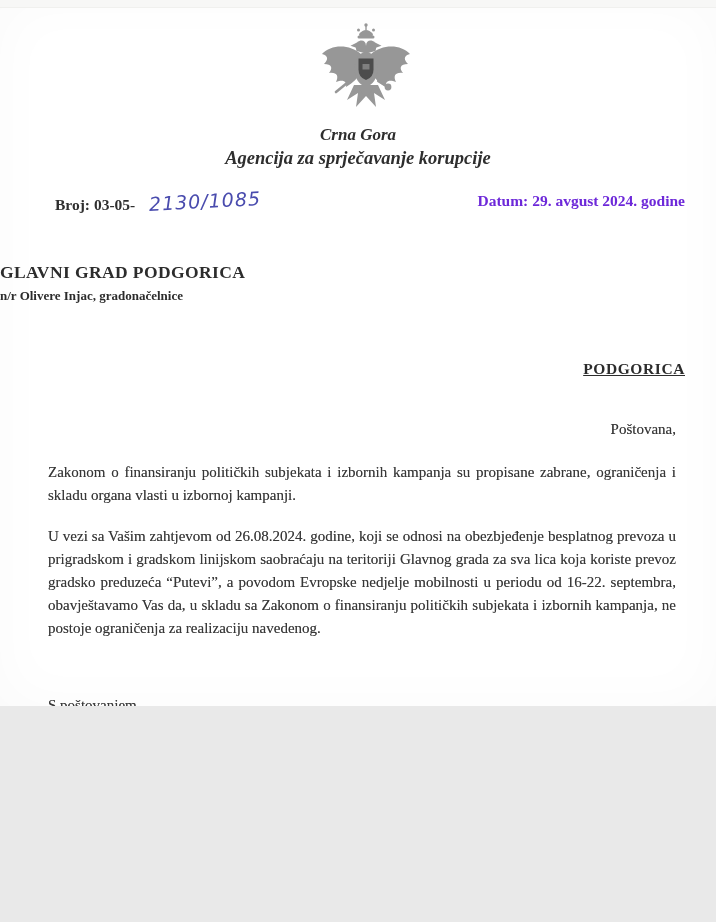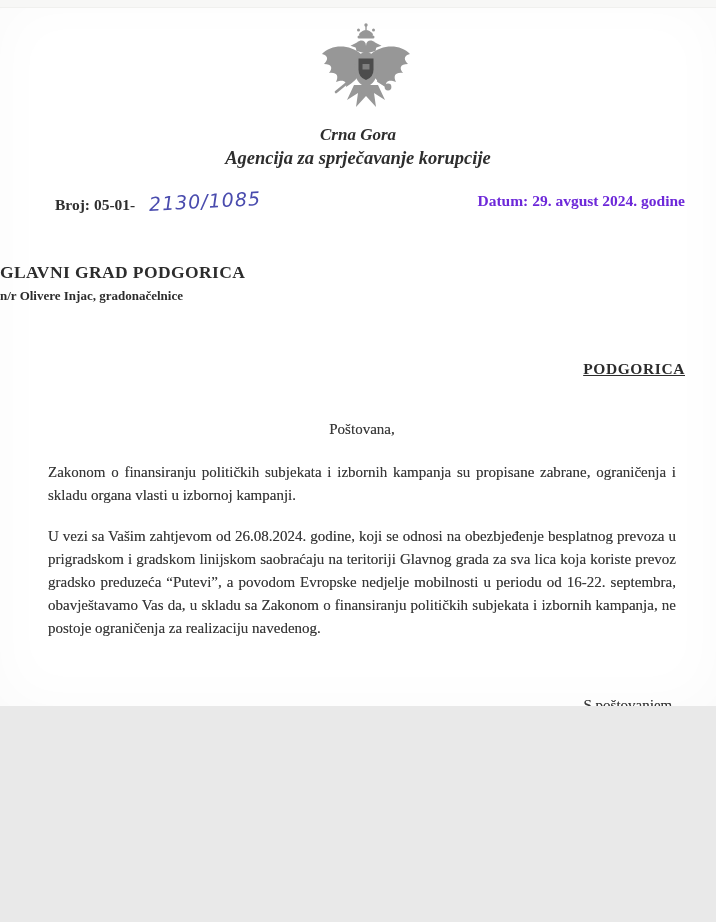--- a/index.html
+++ b/index.html
@@ -47,24 +47,24 @@
   .addressee{position:absolute;left:0;top:260px;width:100%;color:#2c2c2c;}
   .addressee .line1{font-weight:bold;font-size:17.5px;letter-spacing:.4px;line-height:24px;}
   .addressee .line2{font-weight:bold;font-size:13px;line-height:23px;}
   .city{
     position:absolute;top:360px;right:31px;
     font-weight:bold;font-size:15.5px;letter-spacing:.6px;
     text-decoration:underline;color:#2c2c2c;
   }
   .body-text{position:absolute;left:48px;width:628px;font-size:15px;line-height:23px;
     text-align:justify;color:var(--text);text-shadow:0 0 .4px rgba(40,40,40,.55);}
-  .salutation{top:418px;text-align:center;}
+  .salutation{top:418px;text-align:right;}
   .para1{top:461px;}
   .para2{top:525px;}
-  .closing{top:694px;text-align:right;}
+  .closing{top:694px;text-align:left;}
   .sig-title{
     position:absolute;top:738px;right:38px;
     font-weight:bold;font-size:16px;letter-spacing:.4px;color:#242424;
     text-shadow:0 0 .4px rgba(30,30,30,.6);z-index:3;
   }
   .sig-name{
     position:absolute;top:781px;right:49px;
     font-size:15.5px;color:#33334a;z-index:3;
     text-shadow:0 0 .4px rgba(40,40,60,.5);
   }
@@ -109,21 +109,21 @@
     <path d="M46.5,43 h7 v5.5 h-7 z" fill="#8d8d8d" opacity=".8"></path>
   </svg>
 
   <div class="letterhead">
     <div class="country">Crna Gora</div>
     <div class="agency">Agencija za sprječavanje korupcije</div>
   </div>
 
   <div class="ref-row">
     <div class="ref-left">
-      <span>Broj: 05-01-</span><span class="ref-number">2130/1085</span>
+      <span>Broj: 03-05-</span><span class="ref-number">2130/1085</span>
     </div>
     <div class="ref-date">Datum: 29. avgust 2024. godine</div>
   </div>
 
   <div class="addressee">
     <div class="line1">GLAVNI GRAD PODGORICA</div>
     <div class="line2">n/r Olivere Injac, gradonačelnice</div>
   </div>
 
   <div class="city">PODGORICA</div>

